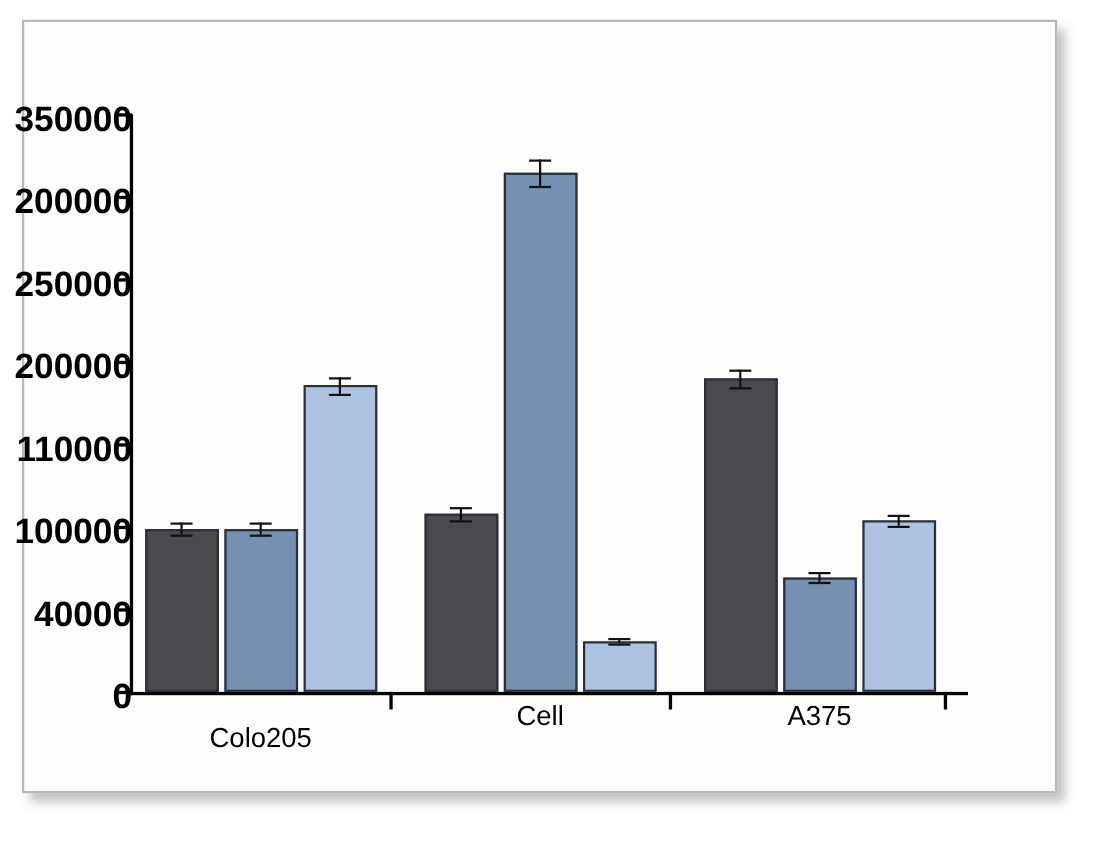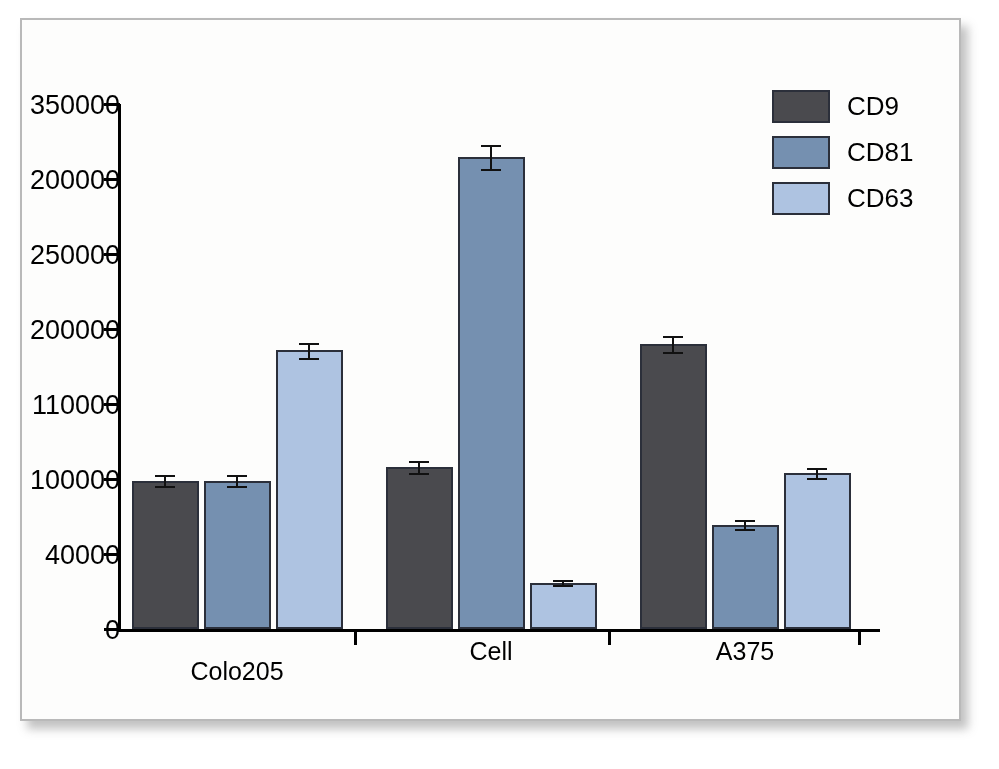--- a/index.html
+++ b/index.html
@@ -56,24 +56,25 @@
     left: 104px;
     width: 16px;
     height: 3px;
     background: #000000;
   }
   .y-tick-label {
     position: absolute;
     right: 0;
     width: 108px;
     text-align: right;
-    font-size: 27px;
+    font-size: 32px;
     color: #000000;
     line-height: 1;
     transform: translateY(-12px);
+    font-weight: bold;
   }
   .y-tick-wrap {
     position: absolute;
     left: 0;
     width: 120px;
     height: 0;
   }
   .x-tick {
     position: absolute;
     top: 629px;
@@ -239,29 +240,15 @@
         <div class="errorcap" style="left: 807px; top: 467.75px; width: 20px;"></div>
         <div class="errorcap" style="left: 807px; top: 478.25px; width: 20px;"></div>
       </div>
     <div id="x-cat-labels">
         <div class="x-cat-label" style="left: 237px; margin-top: 20px;">Colo205</div>
         <div class="x-cat-label" style="left: 491px;">Cell</div>
         <div class="x-cat-label" style="left: 745px;">A375</div>
       </div>
 
 
-    <div id="legend">
-        <div class="legend-row">
-          <div class="legend-swatch" style="background: rgb(74, 74, 78);"></div>
-          <div class="legend-label">CD9</div>
-        </div>
-        <div class="legend-row">
-          <div class="legend-swatch" style="background: rgb(117, 144, 176);"></div>
-          <div class="legend-label">CD81</div>
-        </div>
-        <div class="legend-row">
-          <div class="legend-swatch" style="background: rgb(174, 195, 225);"></div>
-          <div class="legend-label">CD63</div>
-        </div>
-      </div>
   </div>
 
 </div>
 
 </body></html>

